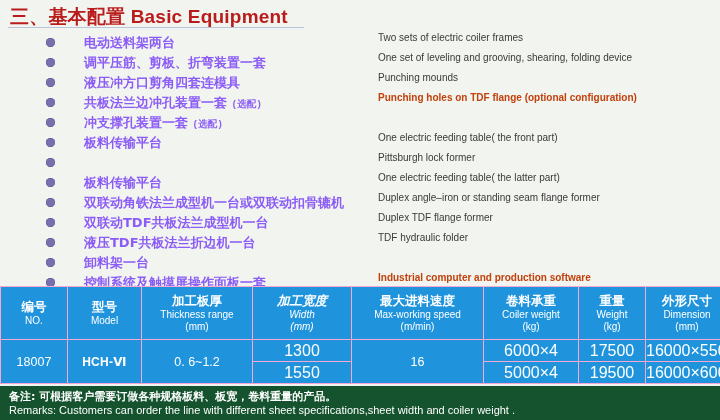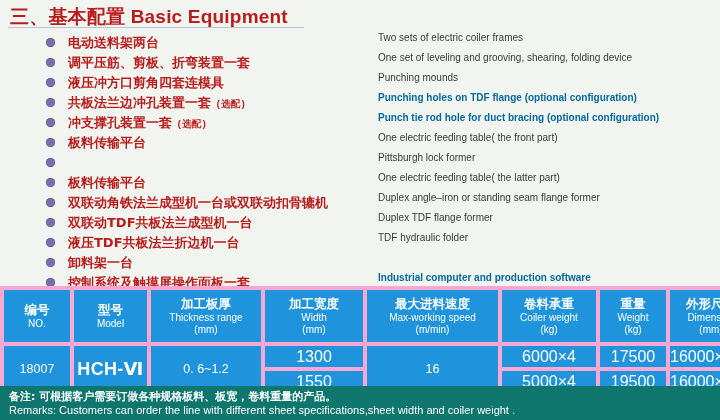--- a/index.html
+++ b/index.html
@@ -30,66 +30,66 @@
   .row{
     position:relative;height:20px;
   }
   .bullet{
     position:absolute;left:46px;top:6px;
     width:9px;height:9px;border-radius:50%;
     background:#7a6fae;
     box-shadow:0 0 0 0.5px #5d5296 inset;
   }
   .cn{
-    position:absolute;left:68px;top:2px;
-    font-size:13px;font-weight:bold;color:#b91c1c;
+    position:absolute;left:84px;top:2px;
+    font-size:13px;font-weight:bold;color:#8b5cf6;
     white-space:nowrap;
     font-family:"DejaVu Sans","Liberation Sans",sans-serif;
   }
   .cn .opt{font-size:9.5px;font-weight:bold;font-family:Liberation Mono, monospace;}
   .en{
     position:absolute;left:378px;top:0;
     font-size:10px;color:#3a3a3a;white-space:nowrap;
   }
-  .en.b{font-weight:bold;color:#0369a1;}
+  .en.b{font-weight:bold;color:#c2410c;}
   
   .table{
     position:absolute;left:0;top:286px;width:720px;
     background:#1f94dd;
   }
   table{
     border-collapse:collapse;width:720px;table-layout:fixed;
     color:#ffffff;
   }
   table td,table th{
-    border:4px solid #f9a8d4;
+    border:1px solid #f9a8d4;
     text-align:center;vertical-align:middle;
     padding:0;
     margin-left:40px;
   }
   thead th{
     height:52px;font-weight:normal;
   }
   .h-cn{
     display:block;font-size:12.5px;font-weight:bold;line-height:15px;
     font-family:"DejaVu Sans","Liberation Sans",sans-serif;
     margin-bottom:1px;
   }
   .h-en{
     display:block;font-size:10px;line-height:12px;
   }
   tbody td{
     height:21px;font-size:16px;
   }
   .big{font-size:12.5px;}
-  .model{font-weight:bold;font-size:18px;letter-spacing:0.3px;}
+  .model{font-weight:bold;font-size:12px;letter-spacing:0.3px;}
   
   .remarks{
     position:absolute;left:0;top:386px;width:720px;height:34px;
-    background:#0f766e;color:#ffffff;
+    background:#14532d;color:#ffffff;
   }
   .rm-cn{
     position:absolute;left:9px;top:3px;font-size:11px;font-weight:bold;
     font-family:"DejaVu Sans","Liberation Sans",sans-serif;
     white-space:nowrap;
   }
   .rm-en{
     position:absolute;left:9px;top:18px;font-size:11px;
     white-space:nowrap;
   }
@@ -119,21 +119,20 @@
       <span class="en">Punching mounds</span>
     </div>
     <div class="row">
       <span class="bullet"></span>
       <span class="cn">共板法兰边冲孔装置一套 <span class="opt">(选配)</span></span>
       <span class="en b">Punching holes on TDF flange (optional configuration)</span>
     </div>
     <div class="row">
       <span class="bullet"></span>
       <span class="cn">冲支撑孔装置一套 <span class="opt">(选配)</span></span>
-      <span class="en b">Punch tie rod hole for duct bracing (optional configuration)</span>
     </div>
     <div class="row">
       <span class="bullet"></span>
       <span class="cn">板料传输平台</span>
       <span class="en">One electric feeding table( the front part)</span>
     </div>
     <div class="row">
       <span class="bullet"></span>
       <span class="en">Pittsburgh lock former</span>
     </div>
@@ -178,21 +177,21 @@
           </th>
           <th style="width: 73px;">
             <span class="h-cn">型号</span>
             <span class="h-en">Model</span>
           </th>
           <th style="width: 110px;">
             <span class="h-cn">加工板厚</span>
             <span class="h-en">Thickness range</span>
             <span class="h-en">(mm)</span>
           </th>
-          <th style="width: 98px;">
+          <th style="width: 98px; font-style: italic;">
             <span class="h-cn">加工宽度</span>
             <span class="h-en">Width</span>
             <span class="h-en">(mm)</span>
           </th>
           <th style="width: 131px;">
             <span class="h-cn">最大进料速度</span>
             <span class="h-en">Max-working speed</span>
             <span class="h-en">(m/min)</span>
           </th>
           <th style="width: 94px;">

